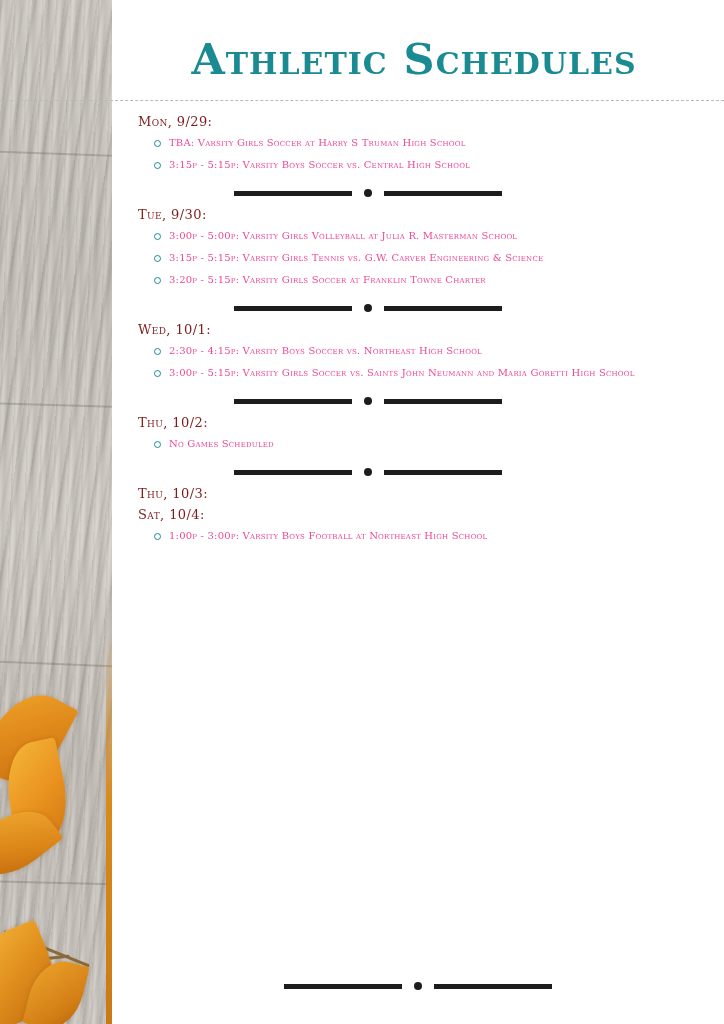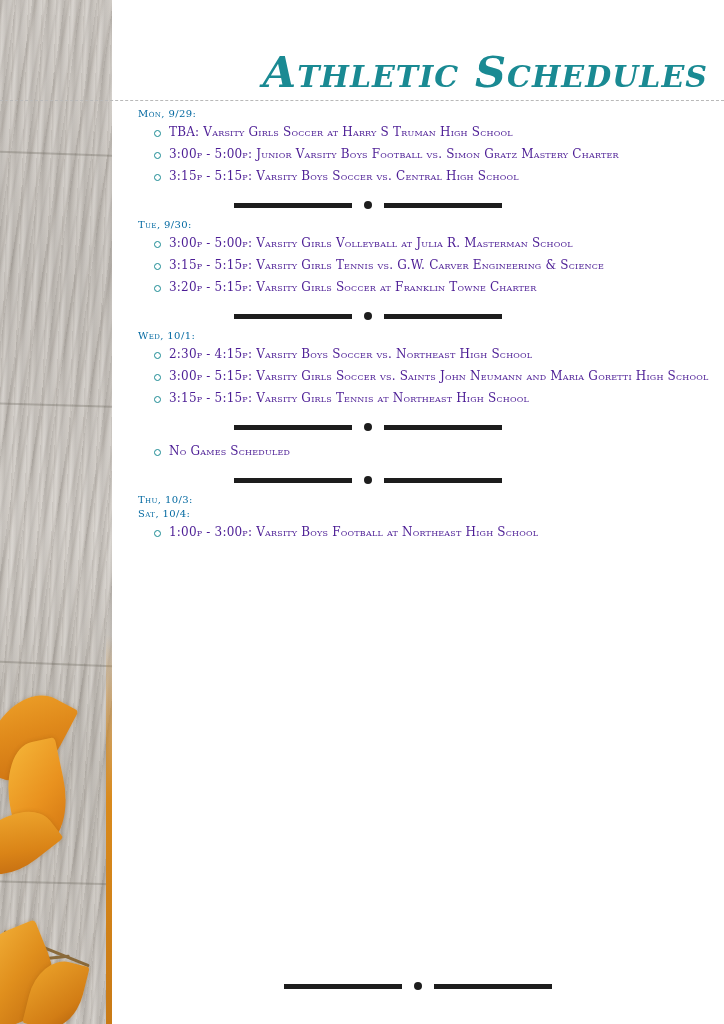--- a/index.html
+++ b/index.html
@@ -107,25 +107,24 @@
     background: #ffffff;
   }
 
   .title {
     font-family: "DejaVu Serif", serif;
     color: #1a8a93;
     font-size: 43px;
     letter-spacing: 1px;
     font-variant: small-caps;
     font-weight: 600;
-    text-align: right;
-    padding-top: 47px;
+    text-align: center;
+    padding-top: 34px;
     margin: 0 16px 0 8px;
     white-space: nowrap;
-    font-style: italic;
   }
 
   .header-rule {
     position: absolute;
     left: -112px;
     top: 100px;
     width: 724px;
     border-top: 1px dashed #b9b9b9;
   }
 
@@ -133,38 +132,38 @@
     position: absolute;
     top: 108px;
     left: 12px;
     right: 12px;
   }
 
   .day-block { margin-bottom: 2px; }
 
   .day-label {
     font-family: "DejaVu Serif", serif;
-    color: #0369a1;
-    font-size: 10px;
+    color: #7f1d1d;
+    font-size: 13px;
     font-variant: small-caps;
     letter-spacing: 0.4px;
-    margin: 0 0 3px 14px;
+    margin: 6px 0 3px 14px;
   }
 
   ul.events {
     list-style: none;
     margin: 0 0 0 28px;
     padding: 0;
   }
   ul.events li {
     position: relative;
-    color: #4c1d95;
+    color: #ec4899;
     font-family: "DejaVu Serif", serif;
     font-variant: small-caps;
-    font-size: 12px;
+    font-size: 10px;
     line-height: 21px;
     padding-left: 17px;
     margin-bottom: 1px;
     letter-spacing: 0.2px;
   }
   ul.events li::before {
     content: "";
     position: absolute;
     left: 2px;
     top: 8px;
@@ -226,21 +225,20 @@
 </div>
 
 <div class="page">
   <h1 class="title">Athletic Schedules</h1>
   <div class="header-rule"></div>
   <div class="content" id="schedule-content">
       <div class="day-block">
         <div class="day-label">Mon, 9/29:</div>
         <ul class="events">
           <li>TBA: Varsity Girls Soccer at Harry S Truman High School</li>
-          <li>3:00p - 5:00p: Junior Varsity Boys Football vs. Simon Gratz Mastery Charter</li>
           <li>3:15p - 5:15p: Varsity Boys Soccer vs. Central High School</li>
         </ul>
       </div>
       <div class="divider">
         <div class="bar"></div>
         <div class="dot"></div>
         <div class="bar"></div>
       </div>
       <div class="day-block">
         <div class="day-label">Tue, 9/30:</div>
@@ -253,29 +251,29 @@
       <div class="divider">
         <div class="bar"></div>
         <div class="dot"></div>
         <div class="bar"></div>
       </div>
       <div class="day-block">
         <div class="day-label">Wed, 10/1:</div>
         <ul class="events">
           <li>2:30p - 4:15p: Varsity Boys Soccer vs. Northeast High School</li>
           <li>3:00p - 5:15p: Varsity Girls Soccer vs. Saints John Neumann and Maria Goretti High School</li>
-          <li>3:15p - 5:15p: Varsity Girls Tennis at Northeast High School</li>
-        </ul>
-      </div>
-      <div class="divider">
-        <div class="bar"></div>
-        <div class="dot"></div>
-        <div class="bar"></div>
-      </div>
-      <div class="day-block">
+        </ul>
+      </div>
+      <div class="divider">
+        <div class="bar"></div>
+        <div class="dot"></div>
+        <div class="bar"></div>
+      </div>
+      <div class="day-block">
+        <div class="day-label">Thu, 10/2:</div>
         <ul class="events">
           <li>No Games Scheduled</li>
         </ul>
       </div>
       <div class="divider">
         <div class="bar"></div>
         <div class="dot"></div>
         <div class="bar"></div>
       </div>
       <div class="day-block">

